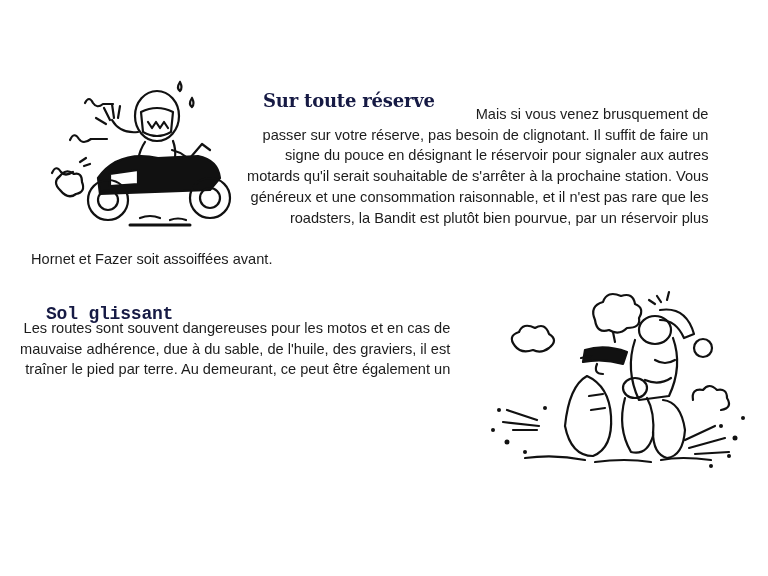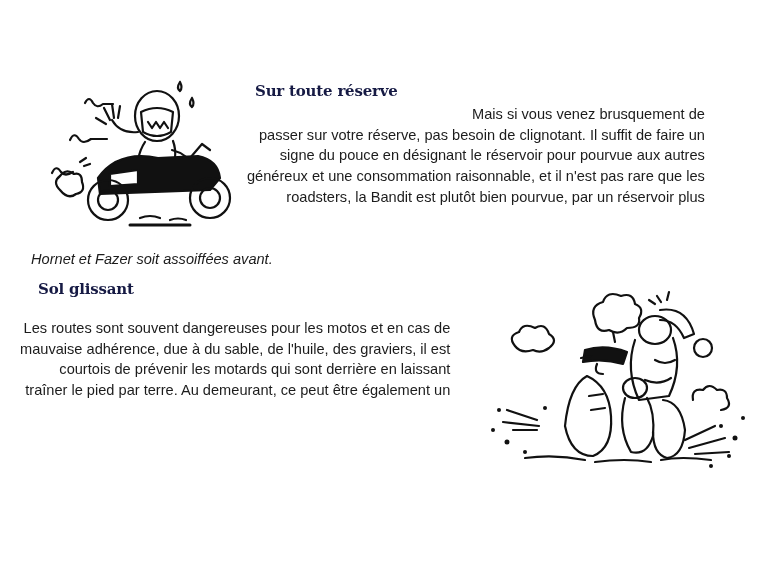--- a/index.html
+++ b/index.html
@@ -10,24 +10,24 @@
     body {
       width: 768px;
       height: 576px;
       position: relative;
       overflow: hidden;
       font-family: "Liberation Sans", sans-serif;
       color: #1a1a1a;
     }
     .heading {
       position: absolute;
-      margin: 8px;
+      margin: 16px;
       font-family: "DejaVu Serif", serif;
       font-weight: bold;
-      font-size: 15px;
+      font-size: 18px;
       color: #161a44;
       letter-spacing: -0.2px;
       white-space: nowrap;
     }
     .para {
       position: absolute;
       margin: 0;
       font-size: 14.6px;
       line-height: 20.7px;
       color: #1c1c1c;
@@ -84,35 +84,35 @@
       <path d="M100 148 q10 -4 20 0 M130 150 q8 -3 16 0"></path>
     </g>
   </svg>
 </div>
 
 <h2 class="heading" style="left:247px; top:74px;">Sur toute réserve</h2>
 
 <div class="para" style="left:247px; top:104px;">
   <span class="line">Mais si vous venez brusquement de</span>
   <span class="line">passer sur votre réserve, pas besoin de clignotant. Il suffit de faire un</span>
-  <span class="line">signe du pouce en désignant le réservoir pour pourvue aux autres</span>
+  <span class="line">signe du pouce en désignant le réservoir pour signaler aux autres</span>
+  <span class="line">motards qu'il serait souhaitable de s'arrêter à la prochaine station. Vous</span>
   <span class="line">généreux et une consommation raisonnable, et il n'est pas rare que les</span>
   <span class="line">roadsters, la Bandit est plutôt bien pourvue, par un réservoir plus</span>
 </div>
 
-<div class="para" style="left:31px; top:249px;font-style:italic;">
+<div class="para" style="left:31px; top:249px;">
   <span class="line">Hornet et Fazer soit assoiffées avant.</span>
 </div>
 
-<h2 class="heading" style="left:30px; top:272px;">Sol glissant</h2>
+<h2 class="heading" style="left:30px; top:288px;font-family:Liberation Mono, monospace;">Sol glissant</h2>
 
 <div class="para" style="left:20px; top:318px;">
   <span class="line">Les routes sont souvent dangereuses pour les motos et en cas de</span>
   <span class="line">mauvaise adhérence, due à du sable, de l'huile, des graviers, il est</span>
-  <span class="line">courtois de prévenir les motards qui sont derrière en laissant</span>
   <span class="line">traîner le pied par terre. Au demeurant, ce peut être également un</span>
 </div>
 
 <div class="illus" style="left:485px; top:280px; width:265px; height:190px;">
   <svg width="265" height="190" viewBox="0 0 265 190">
     <g fill="none" stroke="#111" stroke-width="2.2" stroke-linecap="round" stroke-linejoin="round">
 
       <path d="M110 40 q-6 -14 8 -18 q4 -12 18 -6 q12 -4 14 8 q10 4 4 14 q2 10 -12 10 q-8 8 -18 2 q-12 4 -14 -10 z"></path>
       <path d="M128 52 l2 10"></path>
 

